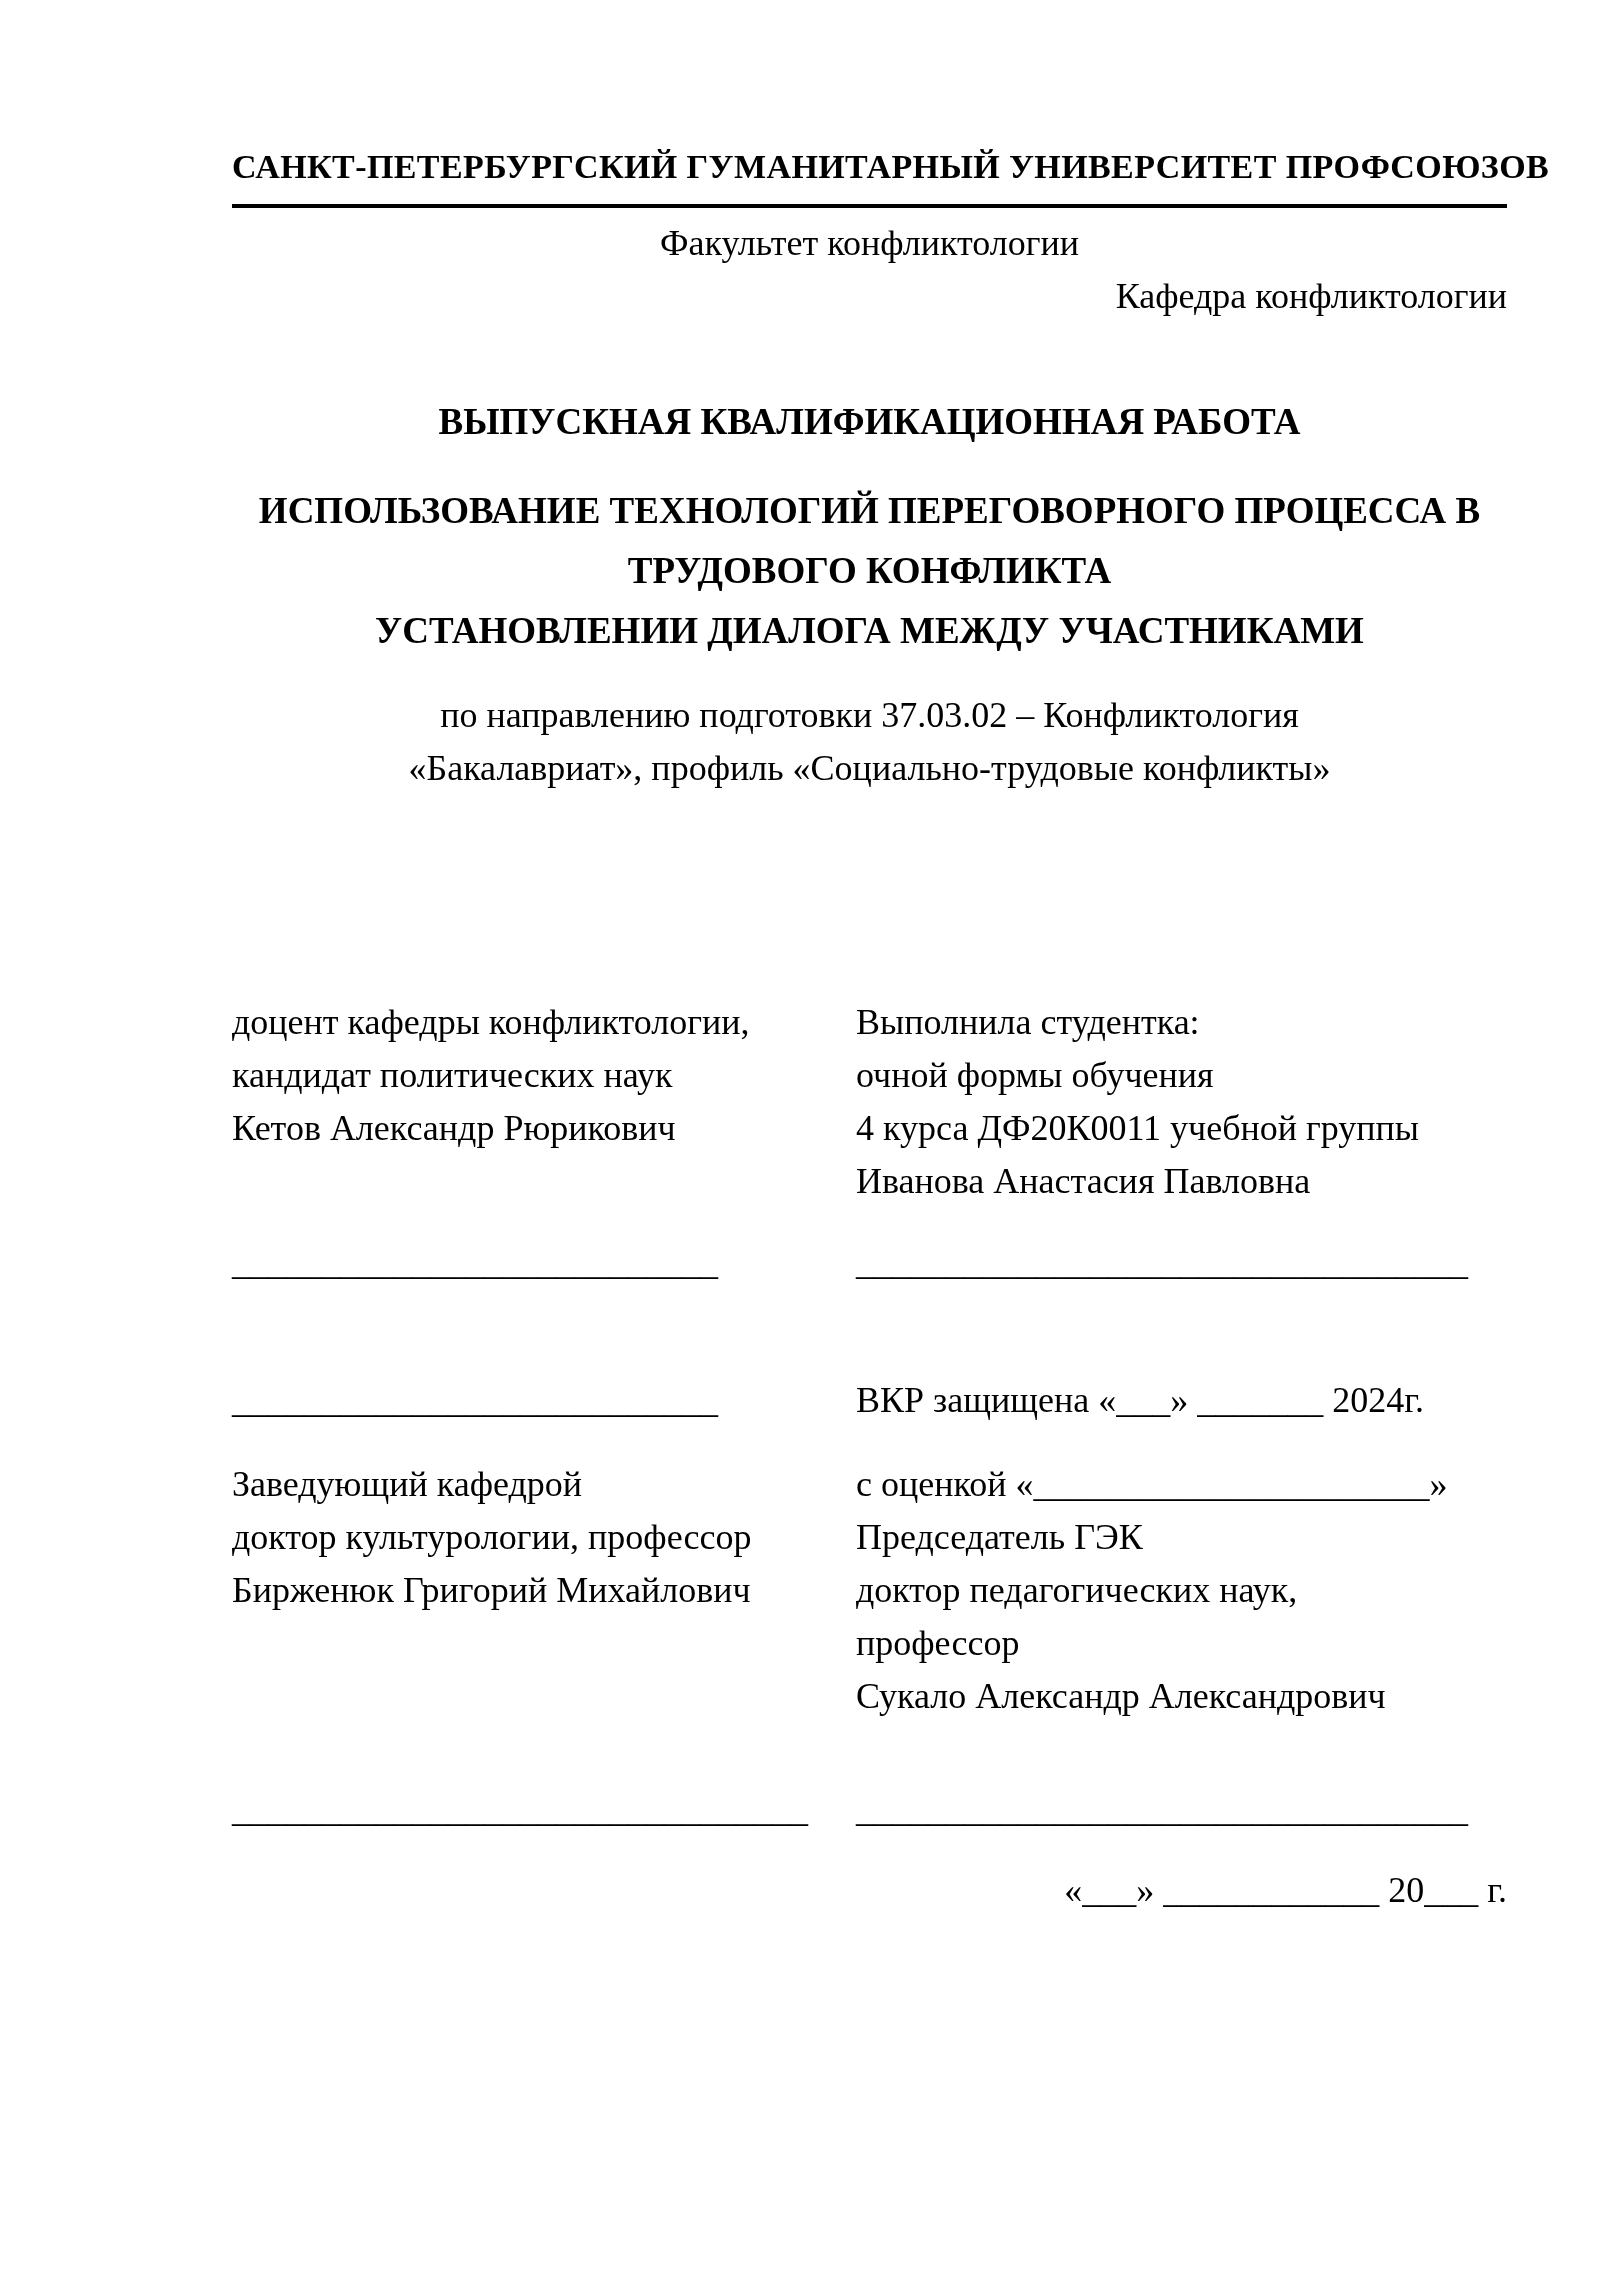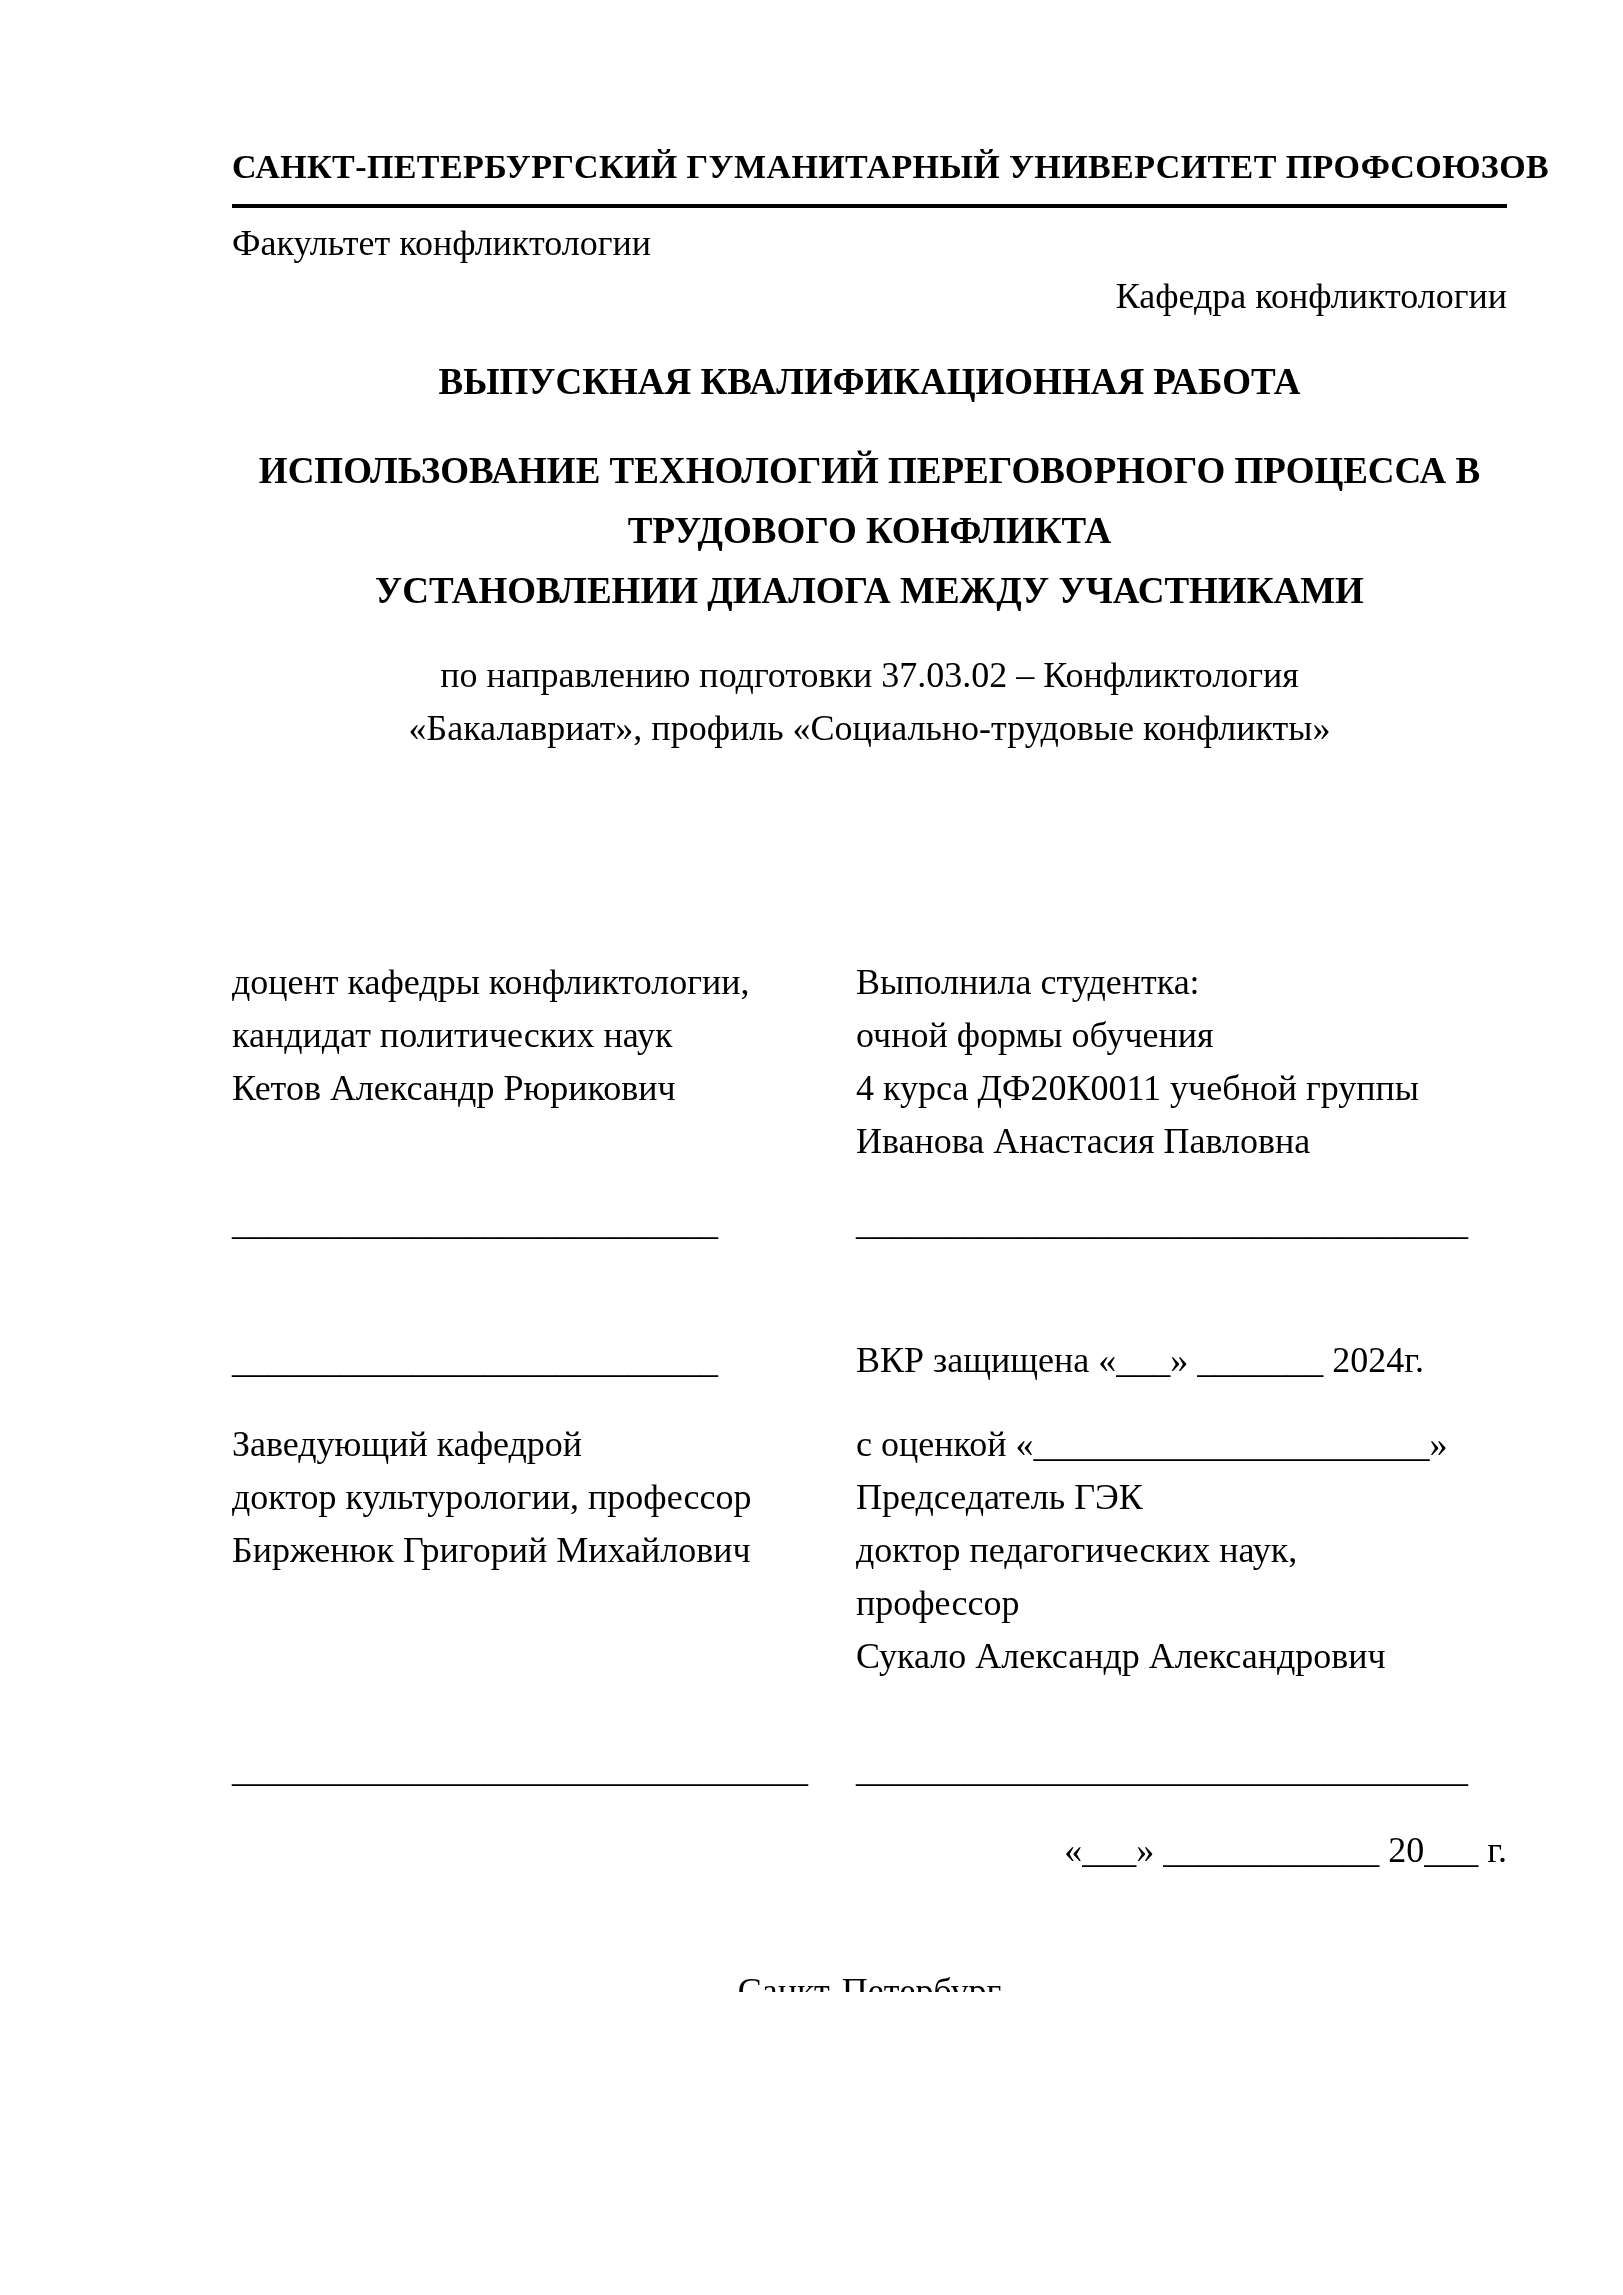--- a/index.html
+++ b/index.html
@@ -14,38 +14,38 @@
     margin: 0 auto;
     background: #ffffff;
     color: #000000;
     font-family: "Liberation Serif", "DejaVu Serif", serif;
     font-size: 36px;
     line-height: 53px;
     box-sizing: border-box;
     padding: 140px 116px 0 232px;
     overflow: hidden;
   }
-  .center { }
+  .center { text-align: center; }
   .right  { text-align: right; }
   .bold   { font-weight: normal; }
 
   .university {
     font-weight: bold;
     text-align: center;
     font-size: 34px;
     white-space: nowrap;
     letter-spacing: 0.4px;
   }
   .head-rule {
     border: none;
     border-top: 4.7px solid #000000;
     margin: 11px 0 9.4px 0;
   }
   .work-type {
-    margin-top: 32px;
+    margin-top: 72px;
     font-weight: bold;
     text-align: center;
     font-size: 37px;
   }
   .main-title {
     margin-top: 33px;
     font-weight: bold;
     text-align: center;
     font-size: 37px;
     line-height: 60px;

